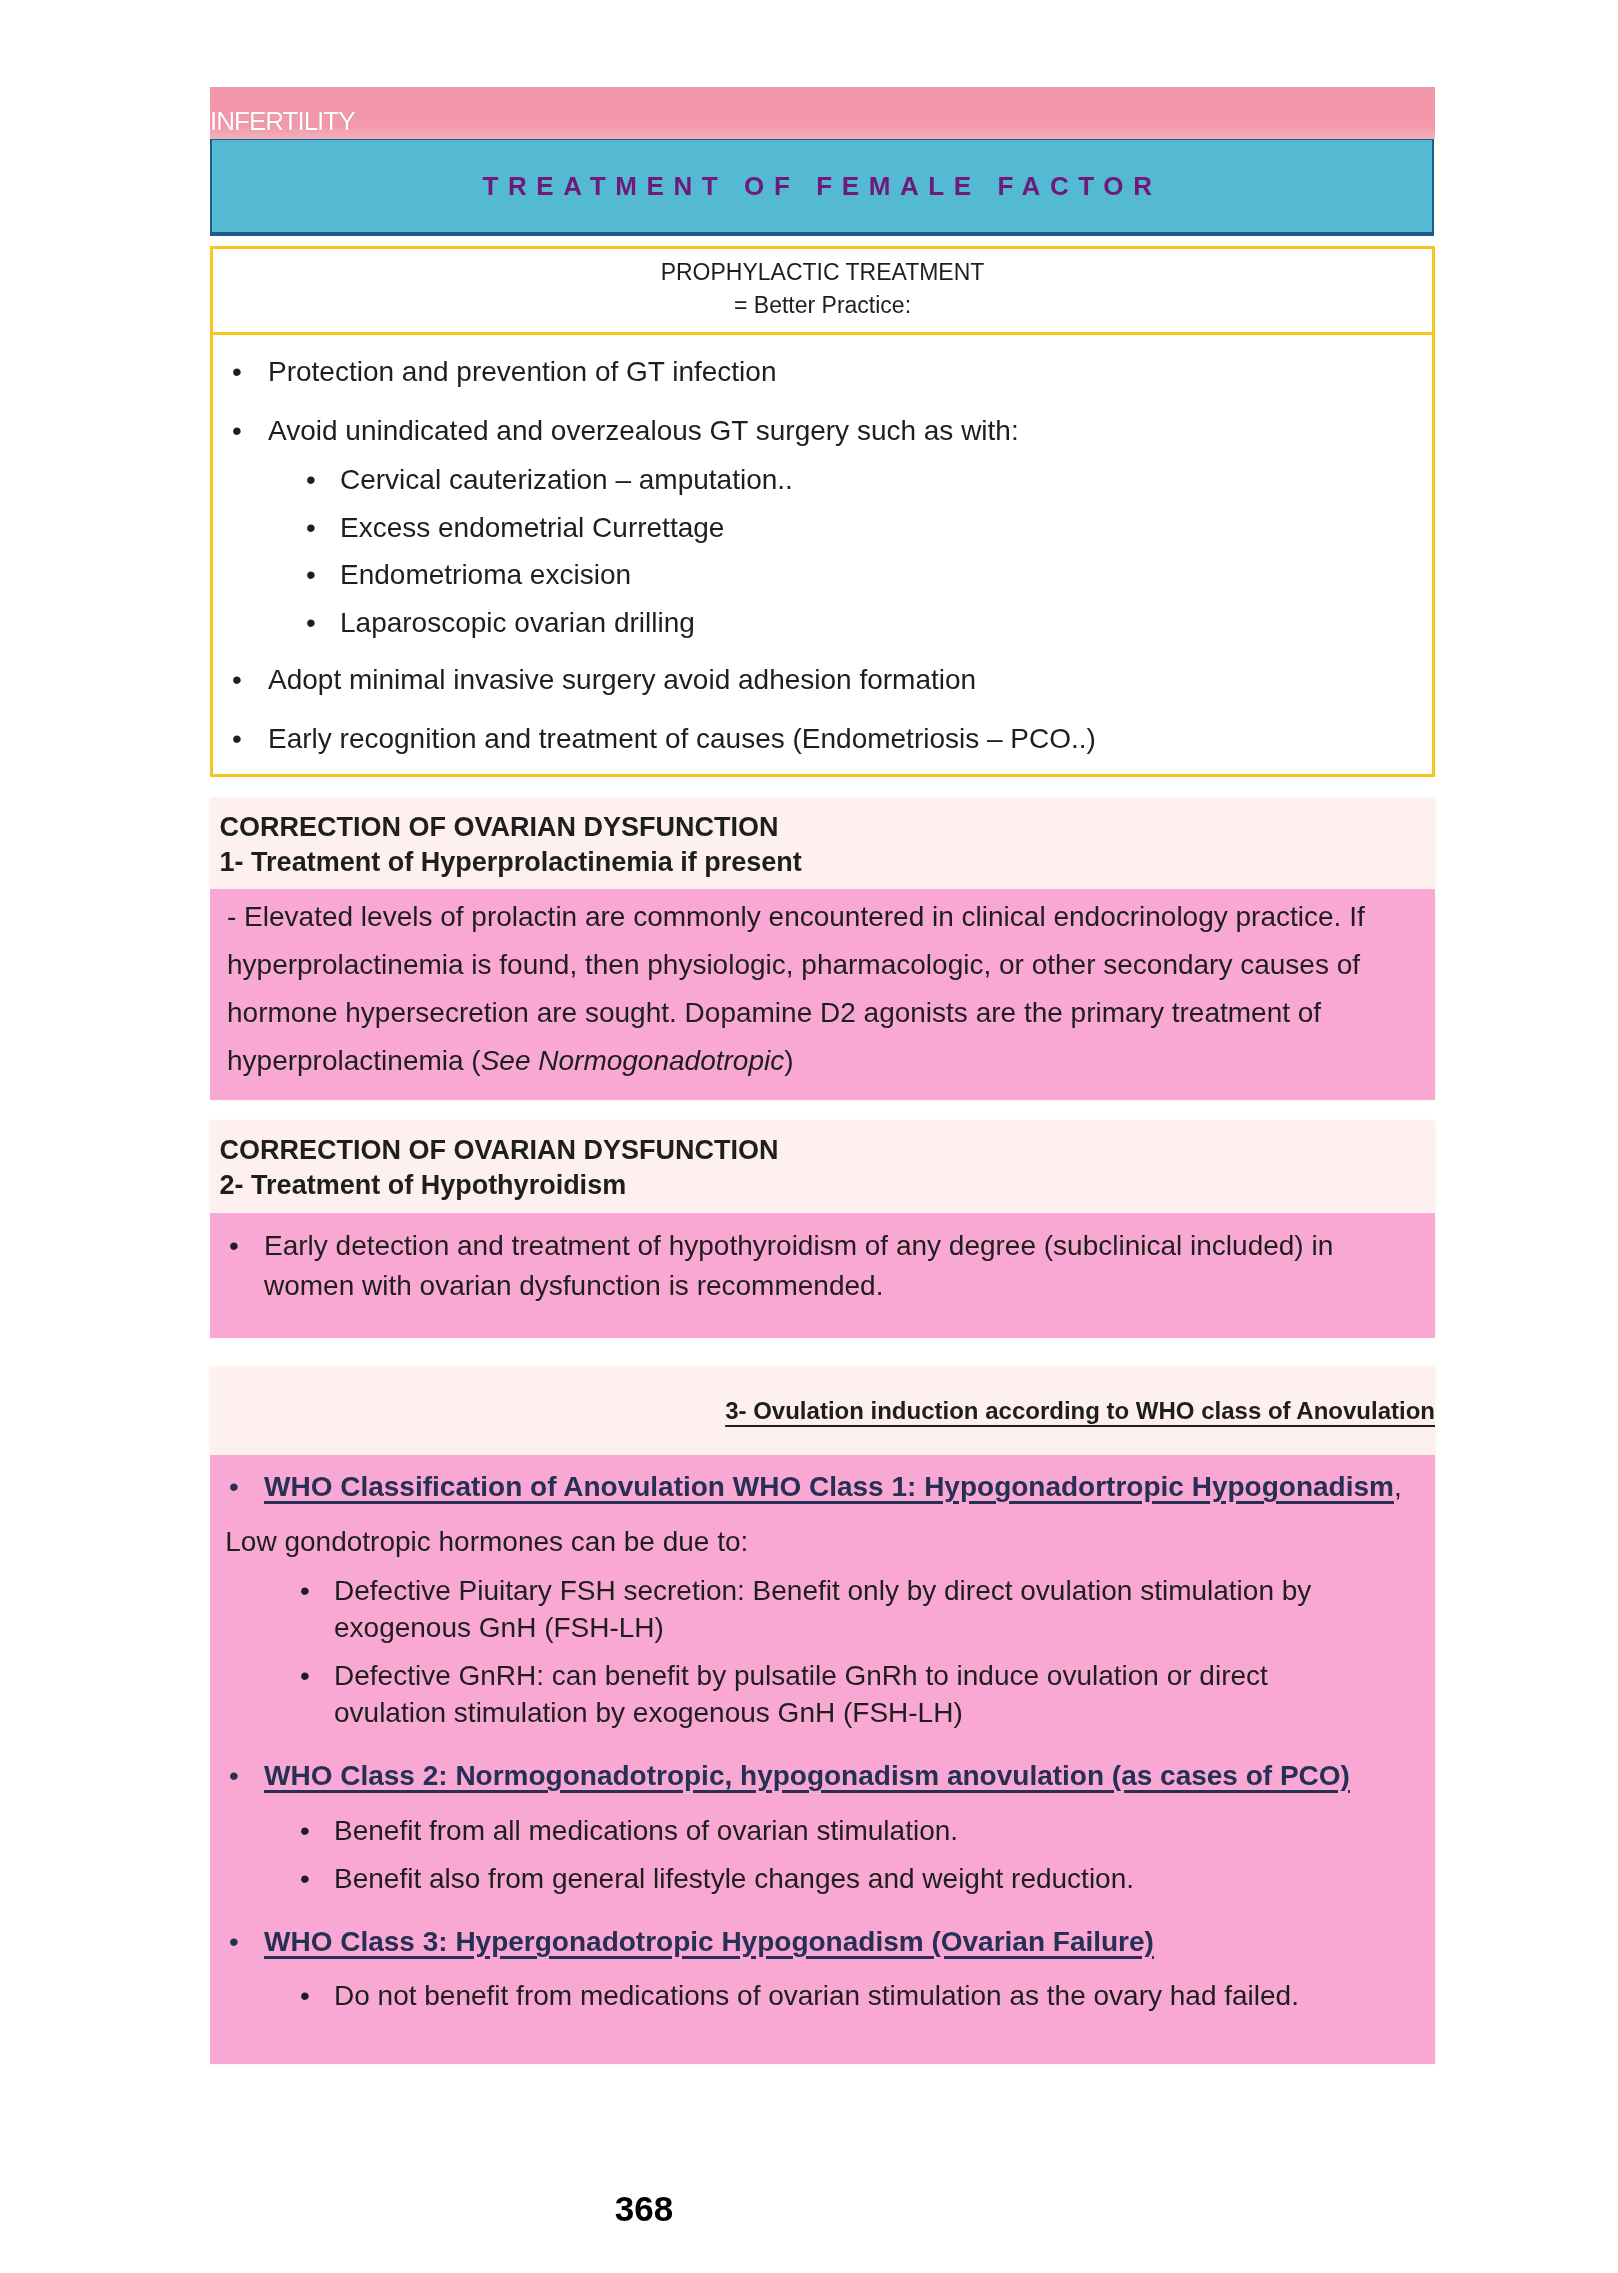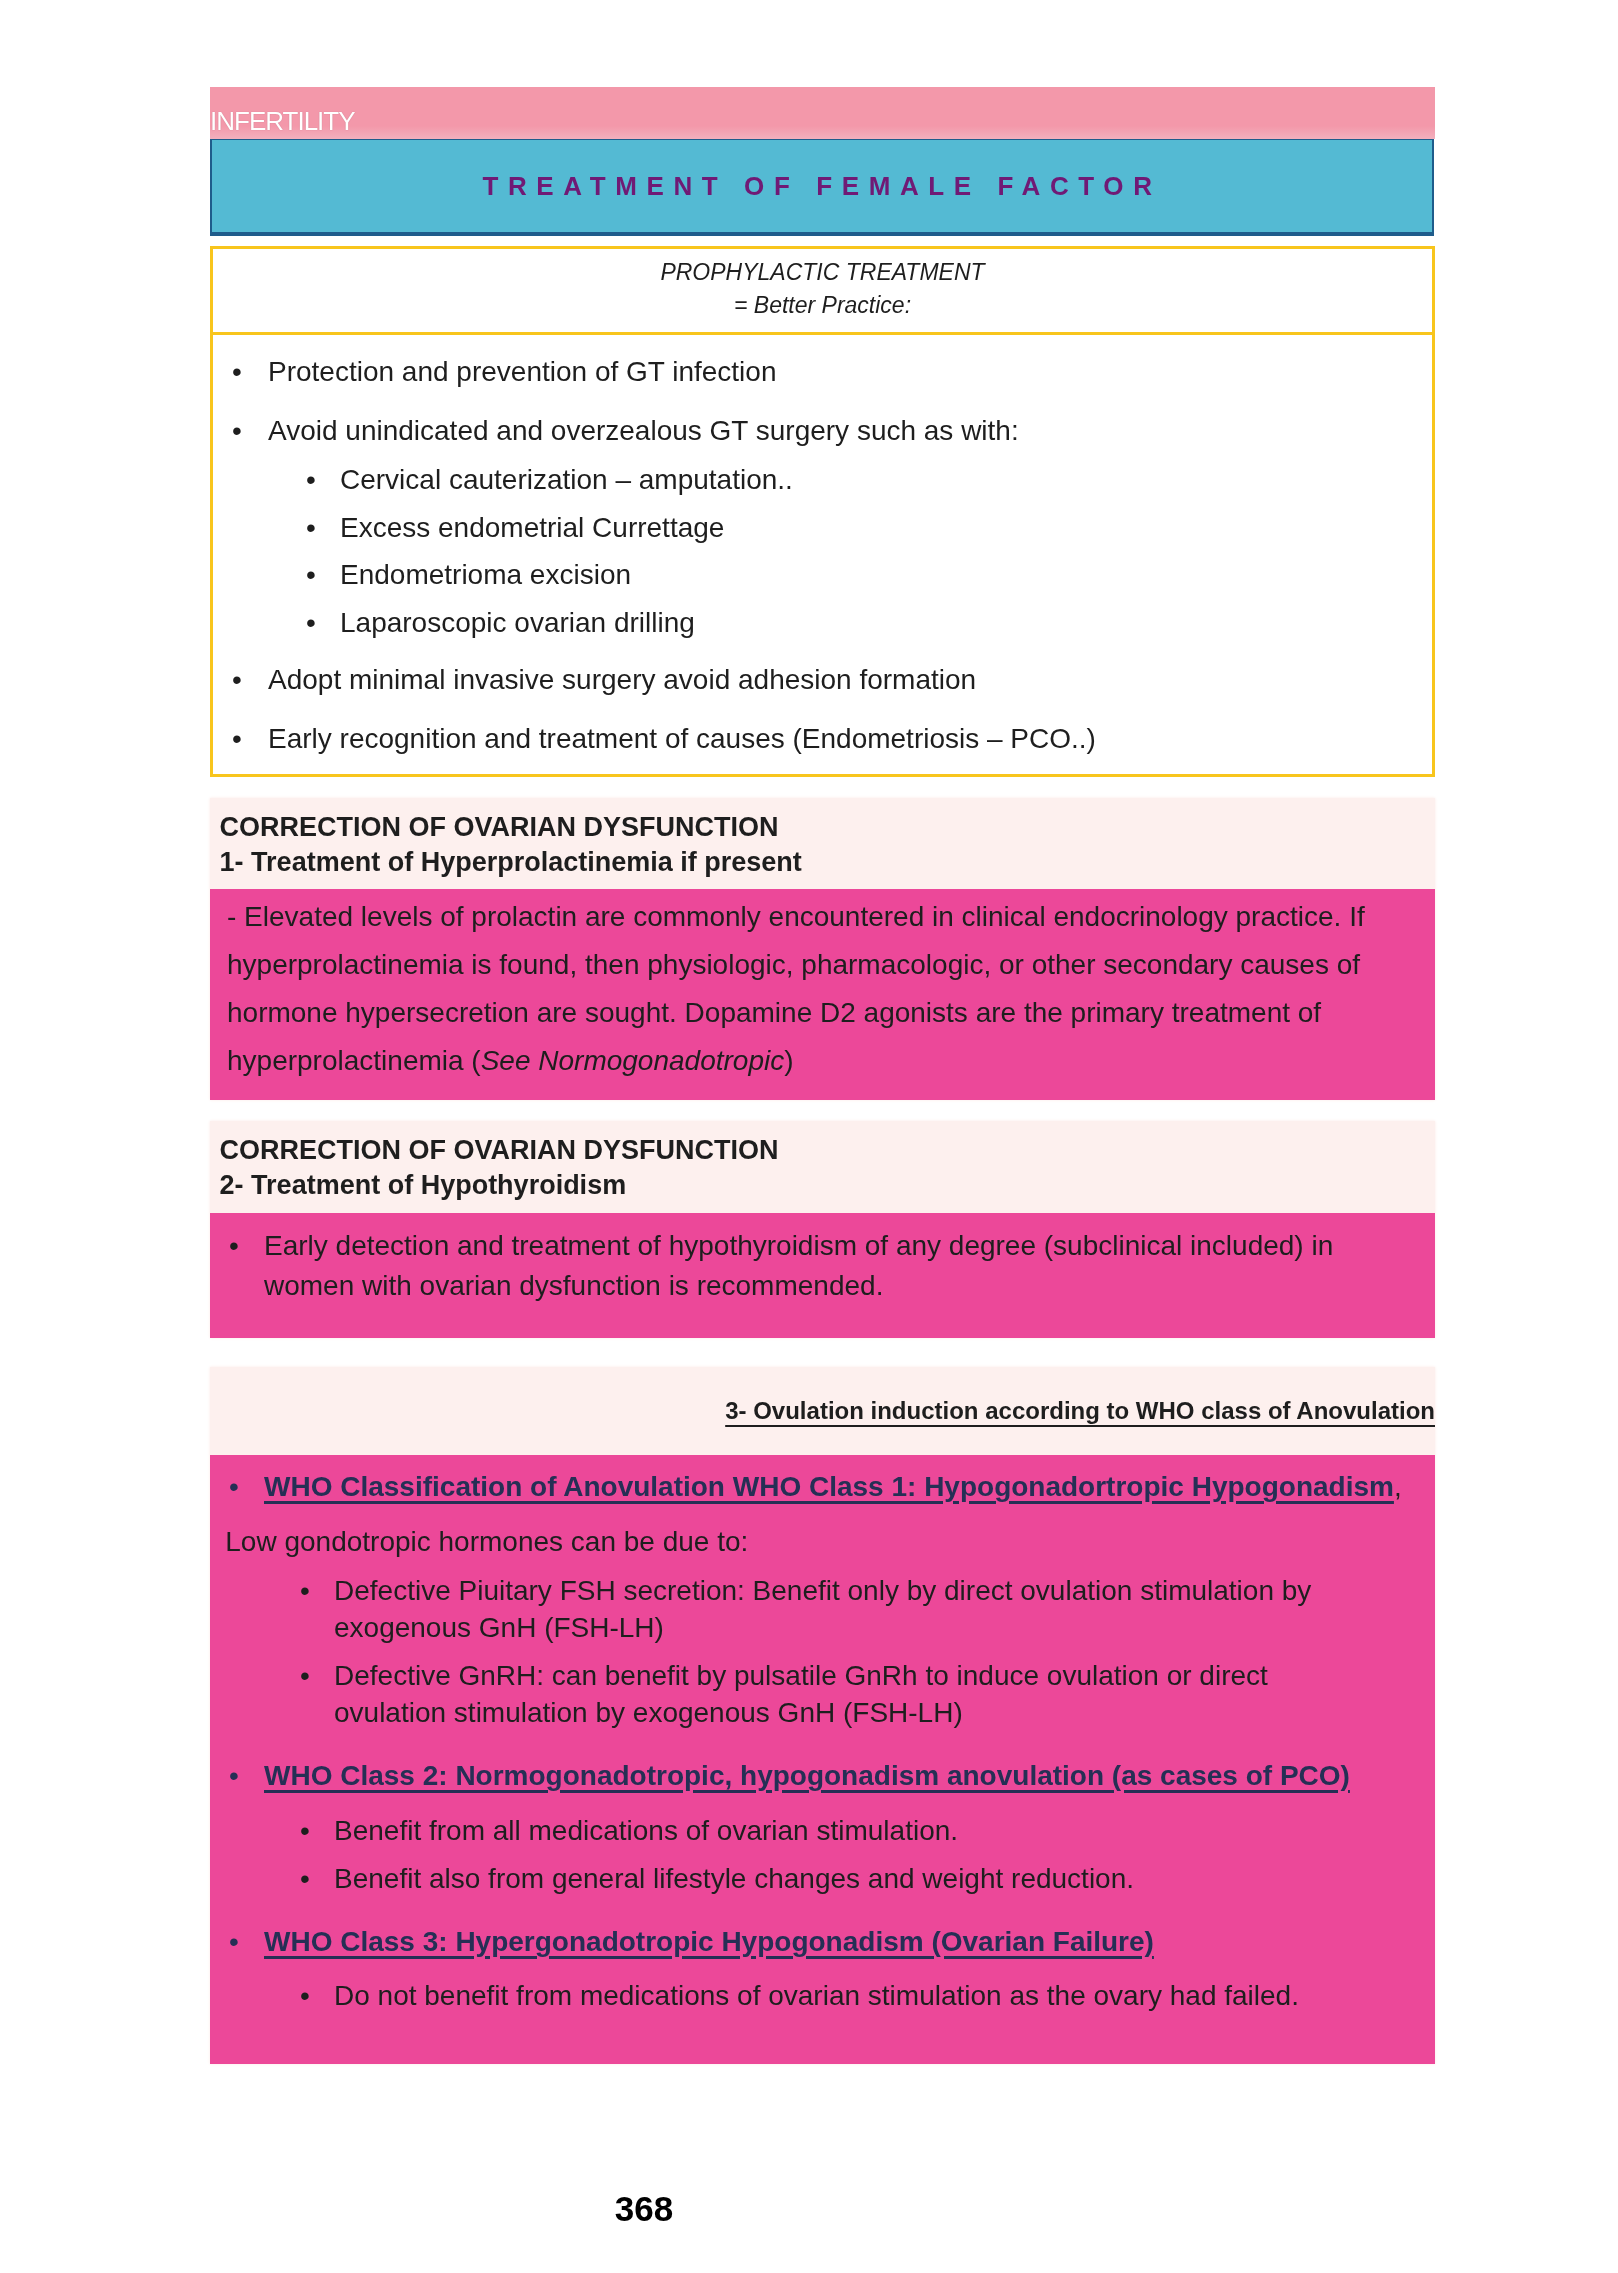--- a/index.html
+++ b/index.html
@@ -1,29 +1,29 @@
 <!DOCTYPE html>
 <html><head>
 <meta charset="utf-8">
 <style>
   html, body { margin: 0; padding: 0; background: #ffffff; }
   body { width: 1618px; height: 2273px; position: relative; font-family: "Liberation Sans", sans-serif; color: #1e1e1e; overflow: hidden; }
   .page { position: absolute; left: 210px; width: 1225px; top: 87px; }
   .banner-pink { height: 52px; background: linear-gradient(#f398aa 0%, #f398aa 75%, #f3b0bd 100%); color: #ffffff; text-align: left; font-size: 26px; line-height: 69px; letter-spacing: -1px; text-shadow: 0 0 1px #bf6d80; }
   .banner-blue { height: 92px; background: #54bad3; border: 2.9px solid #1f5c8b; border-top: 1.9px solid #1f5c8b; border-bottom: 4.8px solid #1f5c8b; color: #701a75; text-align: center; font-size: 26px; font-weight: bold; letter-spacing: 9.6px; line-height: 92px; box-sizing: content-box; width: 1220px; }
   .yellow-box { margin-top: 9.6px; border: 3.8px solid #f8c51c; }
-  .yellow-head { height: 78px; border-bottom: 3.8px solid #f8c51c; text-align: center; font-size: 23px; line-height: 32.5px; padding-top: 7.6px; box-sizing: border-box; height: 86px; font-style: italic; }
+  .yellow-head { height: 78px; border-bottom: 3.8px solid #f8c51c; text-align: center; font-size: 23px; line-height: 32.5px; padding-top: 7.6px; box-sizing: border-box; height: 86px; }
   .yellow-body { padding: 9.6px 0 11.5px 0; }
   ul { margin: 0; padding: 0; list-style: none; }
   .b1 { position: relative; padding-left: 55px; font-size: 28px; line-height: 40px; margin: 7.6px 0 19px 0; }
   .b1::before { content: "•"; position: absolute; left: 19px; top: 0; }
   .b2 { position: relative; padding-left: 127px; font-size: 28px; line-height: 40px; margin: 0 0 7.6px 0; }
   .b2::before { content: "•"; position: absolute; left: 93px; top: 0; }
   .sub { margin-top: -9.6px; margin-bottom: 17px; }
-  .section { margin-top: 21px; background: #ec4899; box-shadow: 0 0 2.9px #fbe9e6; }
+  .section { margin-top: 21px; background: #f9a8d4; box-shadow: 0 0 2.9px #fbe9e6; }
   .sec-head { background: #fdf0ee; padding: 11.5px 11.5px 9.6px 9.6px; font-size: 27px; font-weight: bold; line-height: 35px; }
   .sec-body { padding: 3.8px 13.4px 15.3px 17px; font-size: 28px; line-height: 48px; }
   .ital { font-style: italic; }
   .sec2-body { padding: 13.4px 13.4px 32.5px 0; }
   .sec2-body .b1 { padding-left: 54px; line-height: 40px; margin: 0; }
   .sec2-body .b1::before { left: 19px; }
   .sec3 { margin-top: 29px; }
   .sec3-head { background: #fdf0ee; height: 88px; text-align: right; font-size: 24px; font-weight: bold; line-height: 88px; }
   .sec3-head span { text-decoration: underline; text-underline-offset: 5.7px; }
   .sec3-body { padding: 11.5px 0 38px 0; font-size: 28px; }

